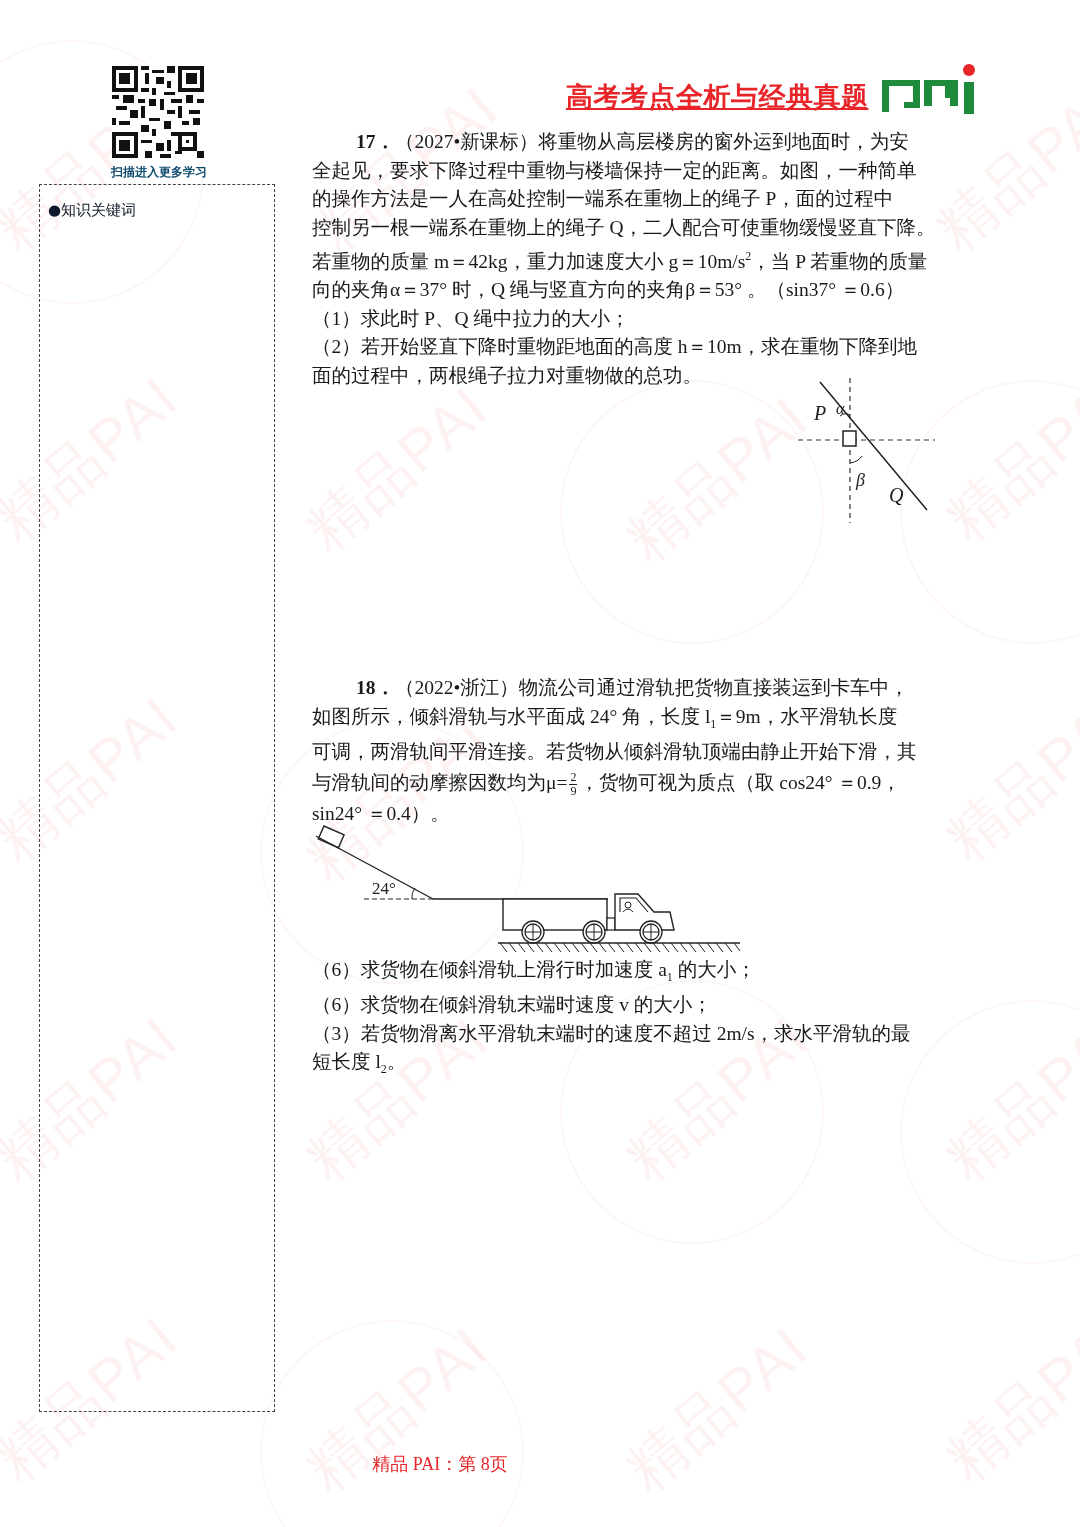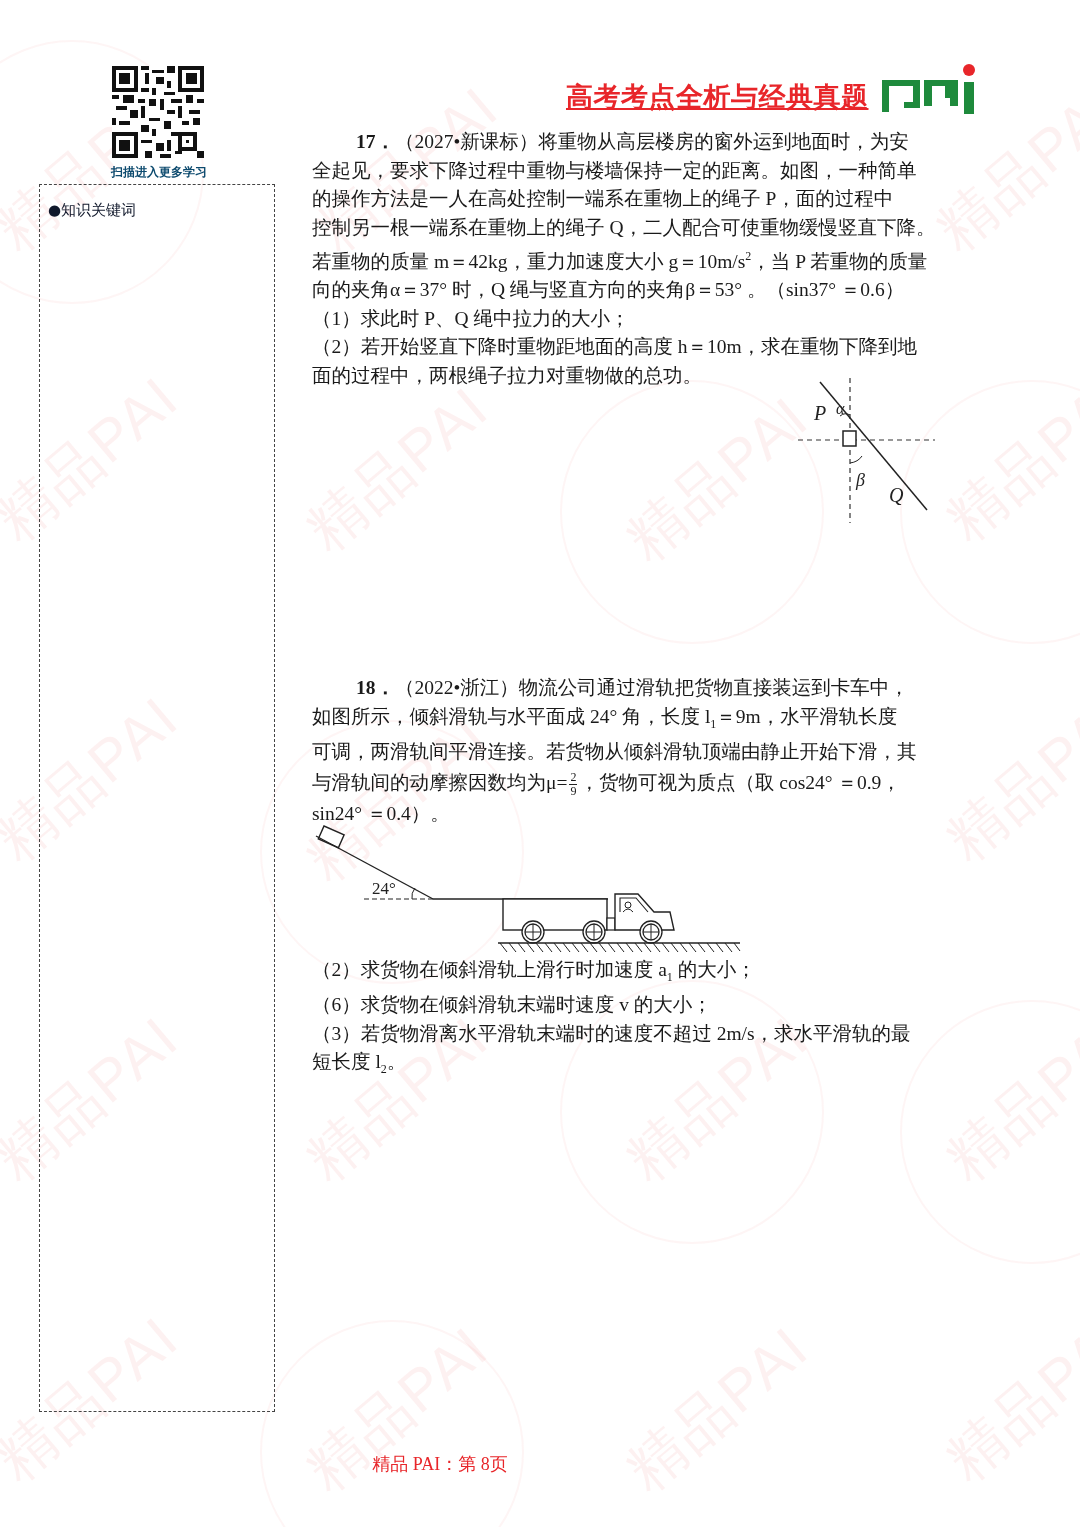--- a/index.html
+++ b/index.html
@@ -226,19 +226,19 @@
     <line x1="381" y1="121" x2="388" y2="130"></line>
       <line x1="390" y1="121" x2="397" y2="130"></line>
       <line x1="399" y1="121" x2="406" y2="130"></line>
     <line x1="408" y1="121" x2="415" y2="130"></line>
       <line x1="417" y1="121" x2="424" y2="130"></line>
       <line x1="426" y1="121" x2="432" y2="129"></line>
   </g>
 </svg>
 
 <div class="q" style="top:956px;">
-  <p><span>（2）求货物在倾斜滑轨上滑行时加速度 a</span><sub>1</sub><span> 的大小；</span></p>
+  <p><span>（6）求货物在倾斜滑轨上滑行时加速度 a</span><sub>1</sub><span> 的大小；</span></p>
   <p><span>（6）求货物在倾斜滑轨末端时速度 v 的大小；</span></p>
   <p><span>（3）若货物滑离水平滑轨末端时的速度不超过 2m/s，求水平滑轨的最</span></p>
   <p><span>短长度 l</span><sub>2</sub><span>。</span></p>
 </div>
 
 <div class="footer">精品 PAI：第 8页</div>
 
 </body></html>

